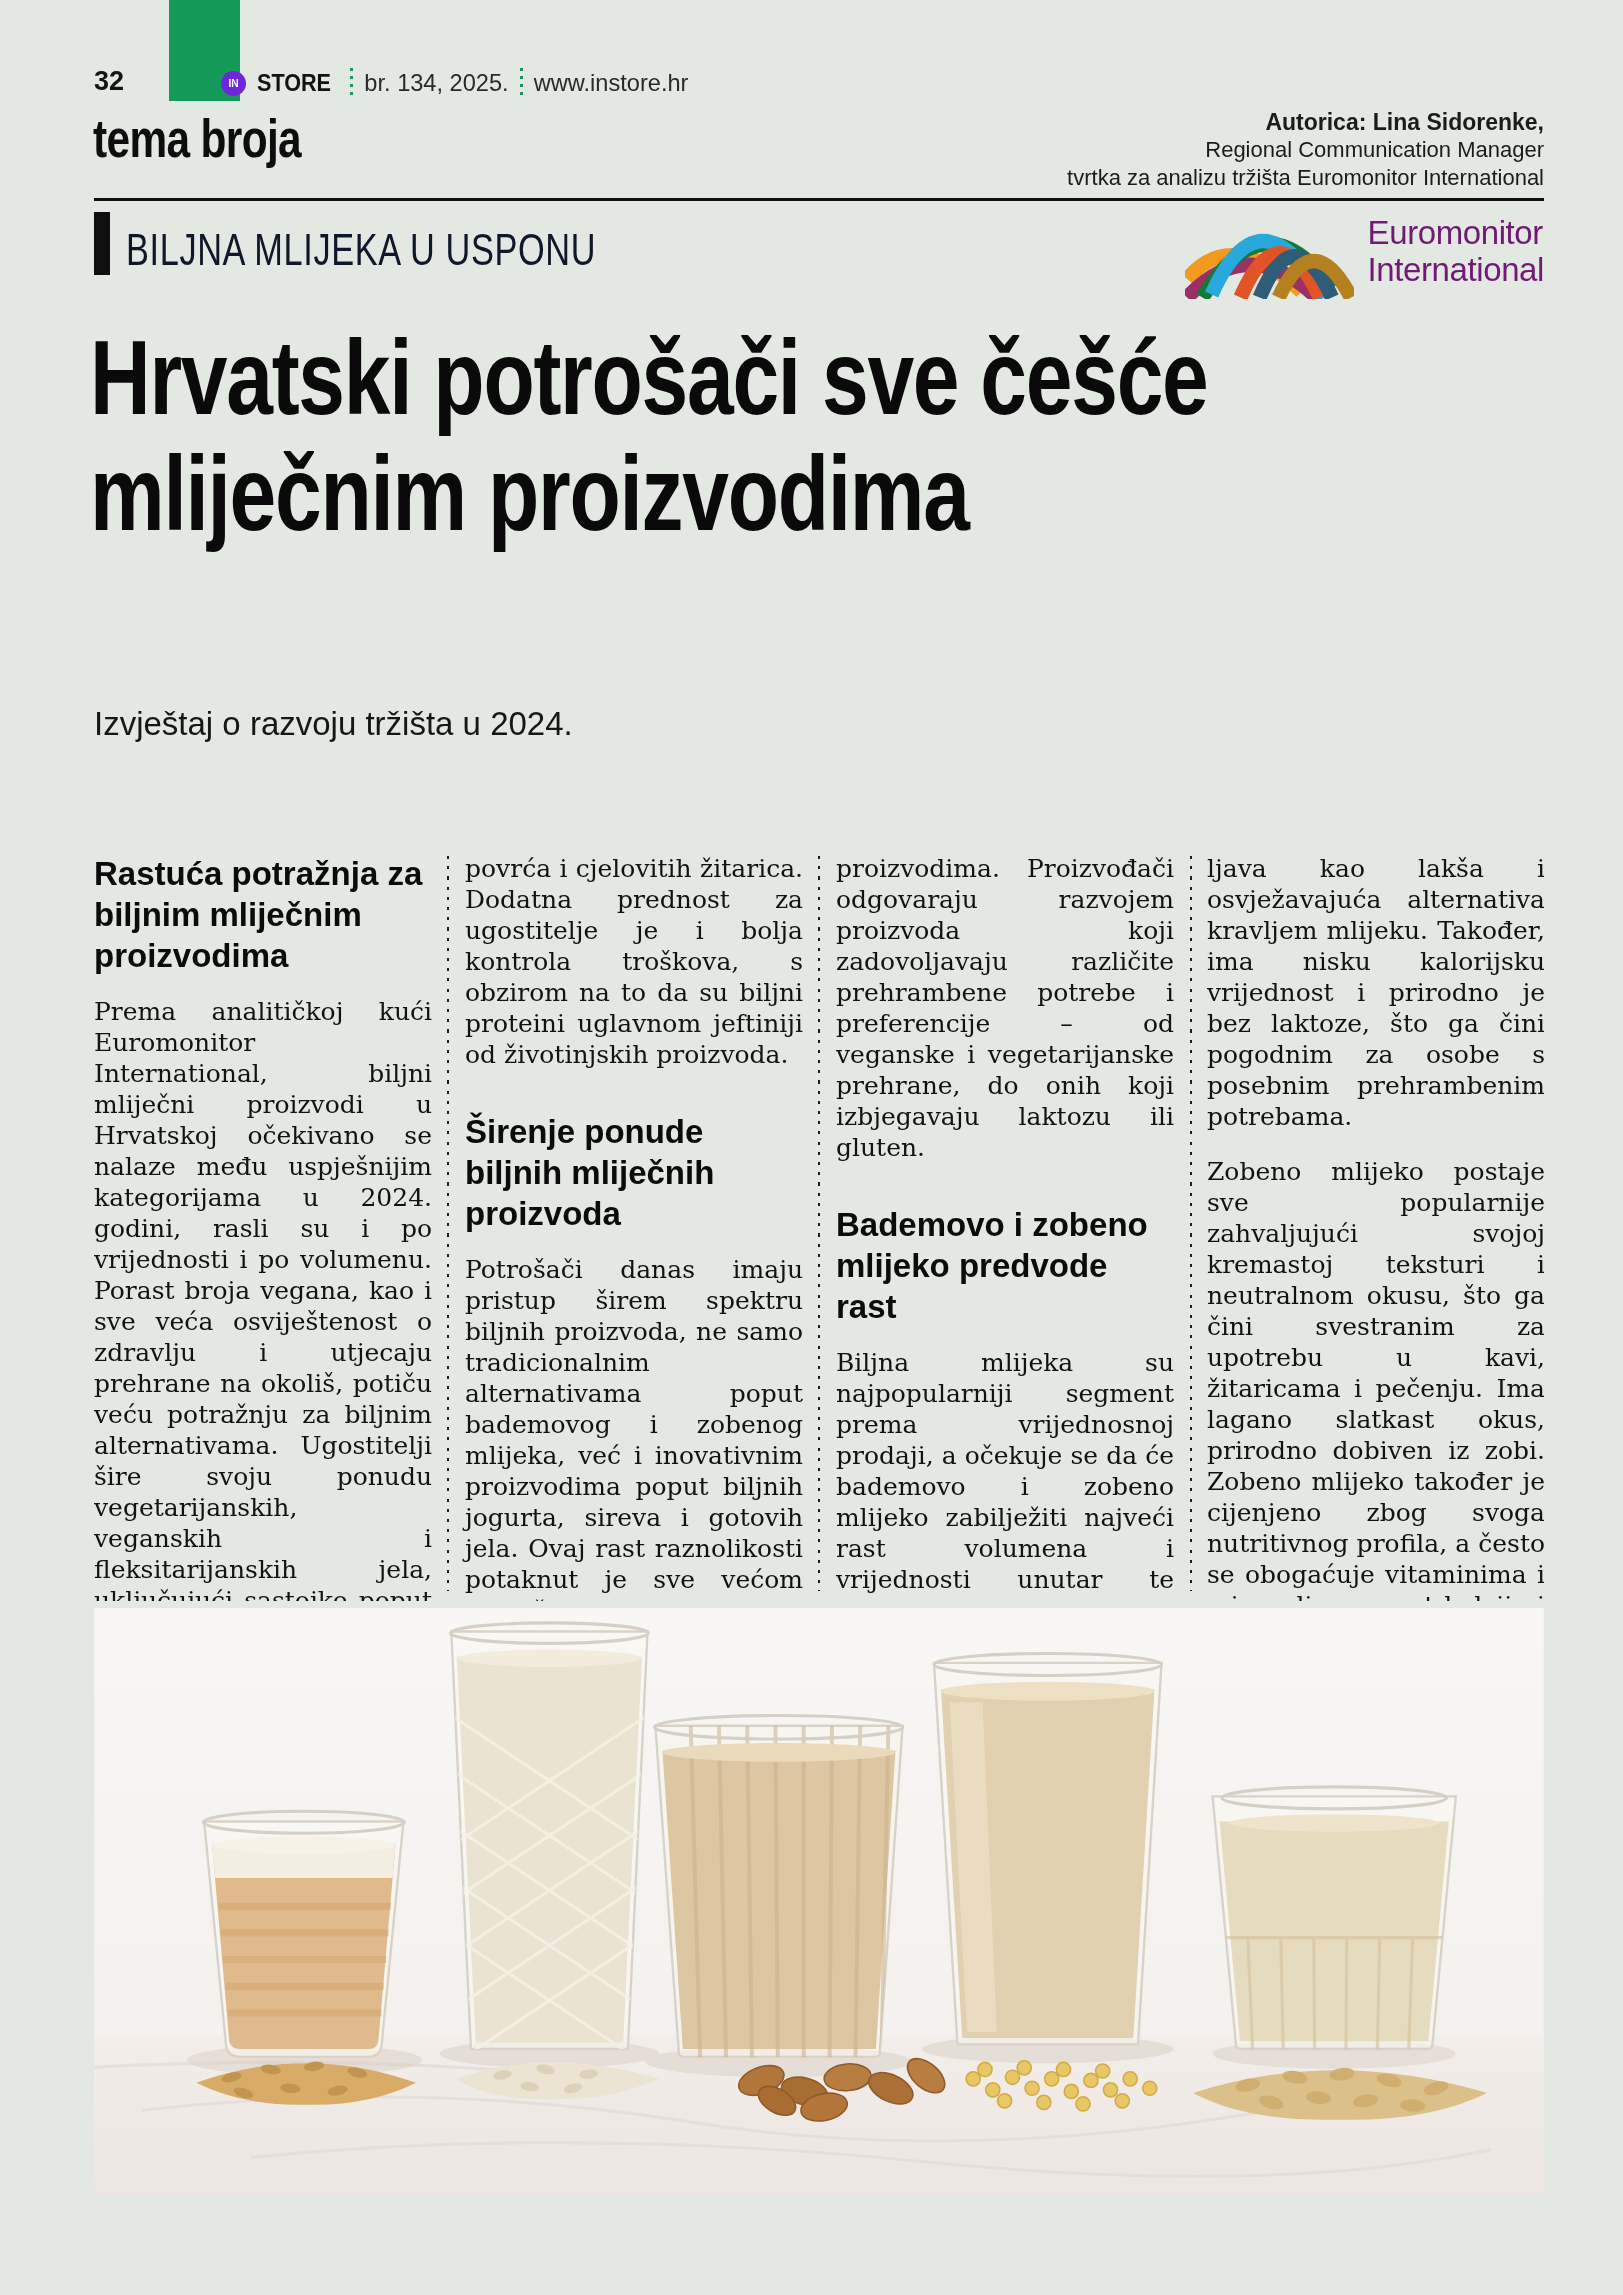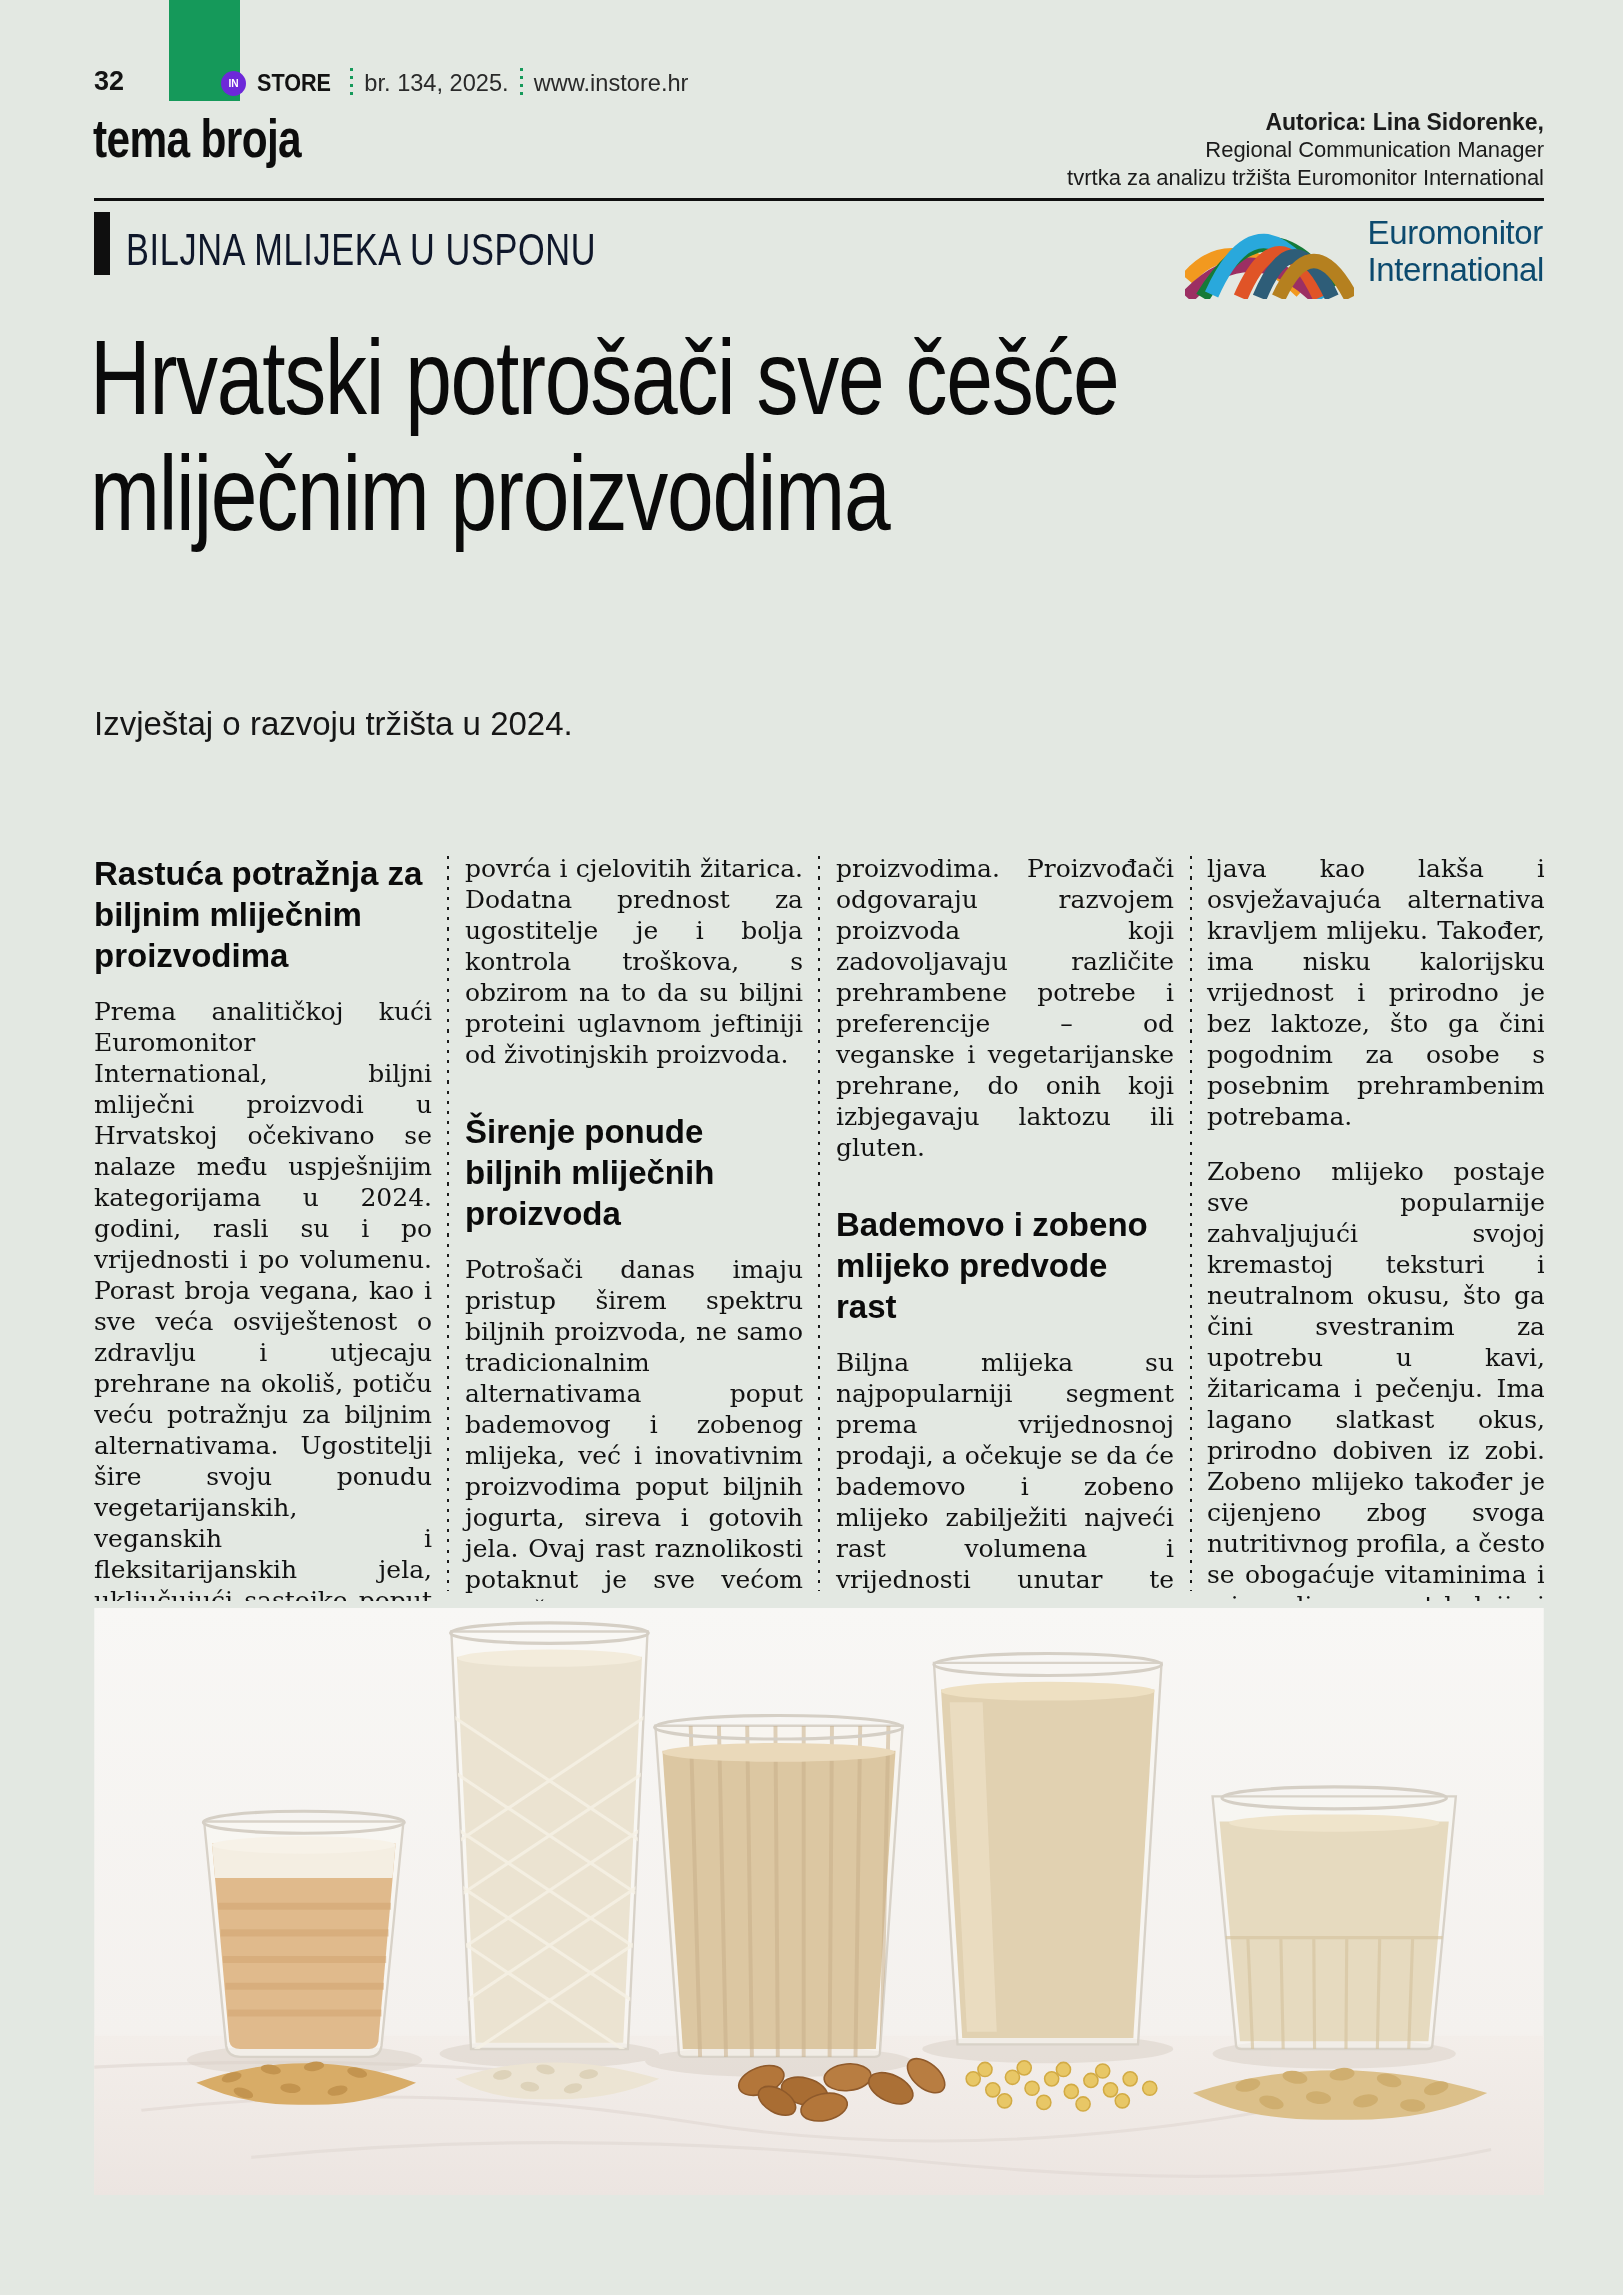--- a/index.html
+++ b/index.html
@@ -33,25 +33,25 @@
   .author-name{font-size:23px;font-weight:700;}
   .author-role,.author-company{font-size:22px;font-weight:400;}
 
   .head-rule{position:absolute;left:94px;top:198px;width:1450px;height:3.1px;background:#0f0f0f;}
 
   
   .kicker-bar{position:absolute;left:94px;top:212px;width:15.7px;height:63px;background:#0f0f0f;}
   .kicker-label{position:absolute;left:126px;top:225px;font-size:44px;font-weight:400;color:#0f172a;letter-spacing:0.8px;}
 
   .em-logo{position:absolute;right:79px;top:203px;display:flex;align-items:center;gap:14px;}
-  .em-text{font-size:33px;line-height:37px;color:#0c4a6e;letter-spacing:-0.4px;}
+  .em-text{font-size:33px;line-height:37px;color:#701a75;letter-spacing:-0.4px;}
 
   
   .headline{position:absolute;left:90px;top:320px;}
-  .headline .hl-line{font-size:105px;line-height:116px;font-weight:400;letter-spacing:-1.6px;color:#0a0a0a;}
+  .headline .hl-line{font-size:105px;line-height:116px;font-weight:700;letter-spacing:-1.6px;color:#0a0a0a;}
 
   .subtitle{position:absolute;left:94px;top:705px;font-size:33px;color:#161616;}
 
   
   .columns{position:absolute;left:94px;top:853px;width:1450px;height:748px;overflow:hidden;}
   .col{position:absolute;top:0;width:338px;}
   .col1{left:0;} .col2{left:371px;} .col3{left:742px;} .col4{left:1113px;}
   .col-sep{position:absolute;top:3.1px;width:2.4px;height:735px;
     background-image:repeating-linear-gradient(180deg,#1c1c1c 0 3.1px,transparent 3.1px 10.2px);}
   .sep1{left:353px;} .sep2{left:724px;} .sep3{left:1096px;}

